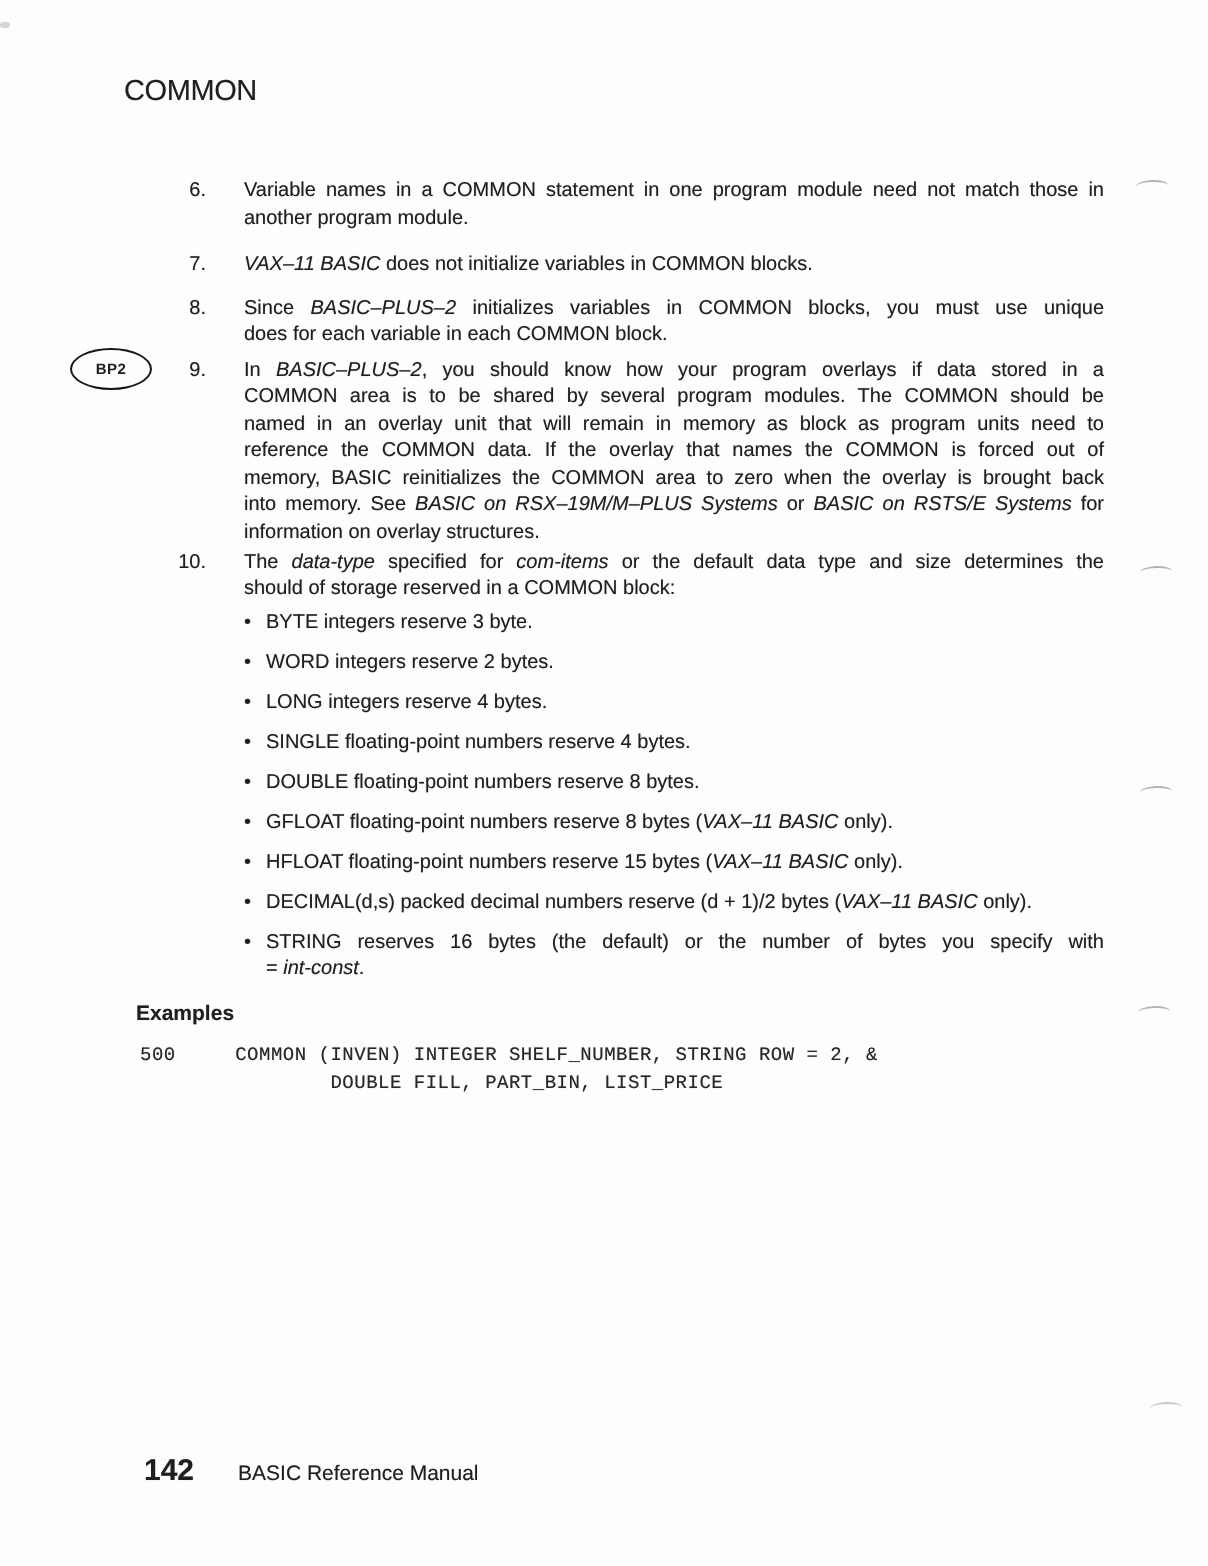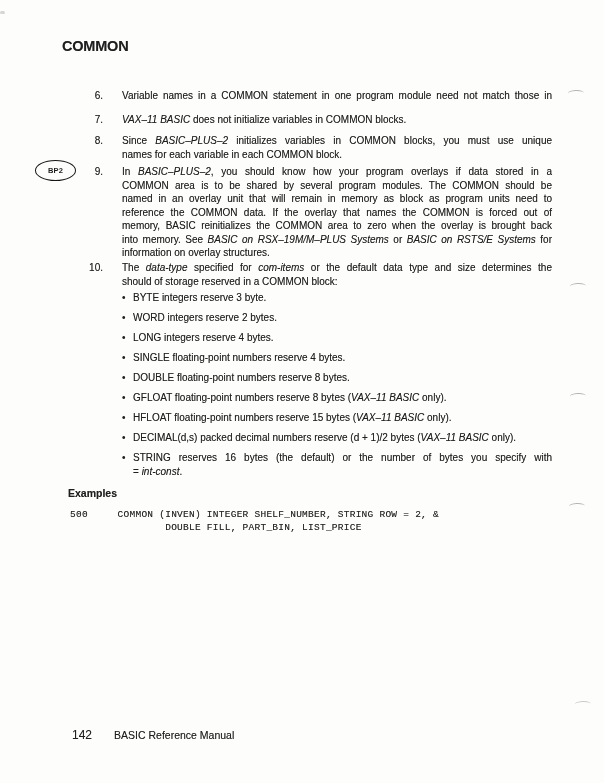--- a/index.html
+++ b/index.html
@@ -5,21 +5,21 @@
   html,body{margin:0;padding:0;background:#e8e8e8;}
   .page{
     position:relative;width:604px;height:783px;margin:0 auto;
     background:#fdfdfb;color:#1f1f1f;
     font-family:"Liberation Sans",sans-serif;
     overflow:hidden;
     text-shadow:0 0 .4px rgba(20,20,20,.45);
   }
   .pgtitle{
     position:absolute;left:62px;top:39px;margin:0;
-    font-size:14.5px;line-height:15px;font-weight:700;letter-spacing:-.2px;
+    font-size:14.5px;line-height:15px;font-weight:400;letter-spacing:-.2px;
   }
   .col{position:absolute;left:62px;top:0;width:492px;}
   .line{font-size:10px;line-height:13.5px;white-space:normal;}
   .just{text-align:justify;text-align-last:justify;}
   .it{font-style:italic;}
   
   .item{display:flex;position:relative;}
   .item .num{flex:0 0 41px;text-align:right;font-size:10px;line-height:13.5px;}
   .item .ibody{margin-left:19px;width:430px;}
   #items .item:nth-child(1){margin-top:89px;}
@@ -44,21 +44,21 @@
   .bullet .bbody{width:419px;}
   
   .exh{margin:9px 0 0 6px;font-size:10.5px;line-height:13.5px;font-weight:700;}
   .code{
     margin:7px 0 0 8px;
     font-family:"Liberation Mono","DejaVu Sans Mono",monospace;
     font-size:9.5px;line-height:13.8px;letter-spacing:.25px;color:#272727;
   }
   
   .ftr{position:absolute;left:72px;top:729px;font-size:10.5px;line-height:13px;}
-  .ftr .pg{font-weight:400;font-size:12px;margin-right:22px;}
+  .ftr .pg{font-weight:700;font-size:15px;margin-right:22px;}
   
   .art{position:absolute;width:16px;height:5px;border-top:1.8px solid #b3b3b3;border-radius:50%;transform:rotate(-2deg);}
   .a1{left:568px;top:90px;}
   .a2{left:570px;top:283px;}
   .a3{left:570px;top:393px;}
   .a4{left:569px;top:503px;}
   .a5{left:575px;top:701px;border-top-color:#c9c9c9;}
   .speck{position:absolute;left:0;top:11px;width:5px;height:3px;background:#d6d6d6;border-radius:2px;}
 </style>
 </head>
@@ -68,37 +68,38 @@
 
   <h1 class="pgtitle">COMMON</h1>
 
   <main class="col">
     <section id="items">
     <div class="item">
 
       <span class="num">6.</span>
       <div class="ibody">
             <div class="line just"><span>Variable names in a COMMON statement in one program module need not match those in</span></div>
+            <div class="line"><span>another program module.</span></div>
           </div>
     </div>
 
     <div class="item">
 
       <span class="num">7.</span>
       <div class="ibody">
             <div class="line"><span class="it">VAX–11 BASIC</span><span> does not initialize variables in COMMON blocks.</span></div>
           </div>
     </div>
 
     <div class="item">
 
       <span class="num">8.</span>
       <div class="ibody">
             <div class="line just"><span>Since </span><span class="it">BASIC–PLUS–2</span><span> initializes variables in COMMON blocks, you must use unique</span></div>
-            <div class="line"><span>names for each variable in each COMMON block.</span></div>
+            <div class="line"><span>does for each variable in each COMMON block.</span></div>
           </div>
     </div>
 
     <div class="item">
       <span class="badge show">BP2</span>
       <span class="num">9.</span>
       <div class="ibody">
             <div class="line just"><span>In </span><span class="it">BASIC–PLUS–2</span><span>, you should know how your program overlays if data stored in a</span></div>
             <div class="line just"><span>COMMON area is to be shared by several program modules. The COMMON should be</span></div>
             <div class="line just"><span>named in an overlay unit that will remain in memory as block as program units need to</span></div>

